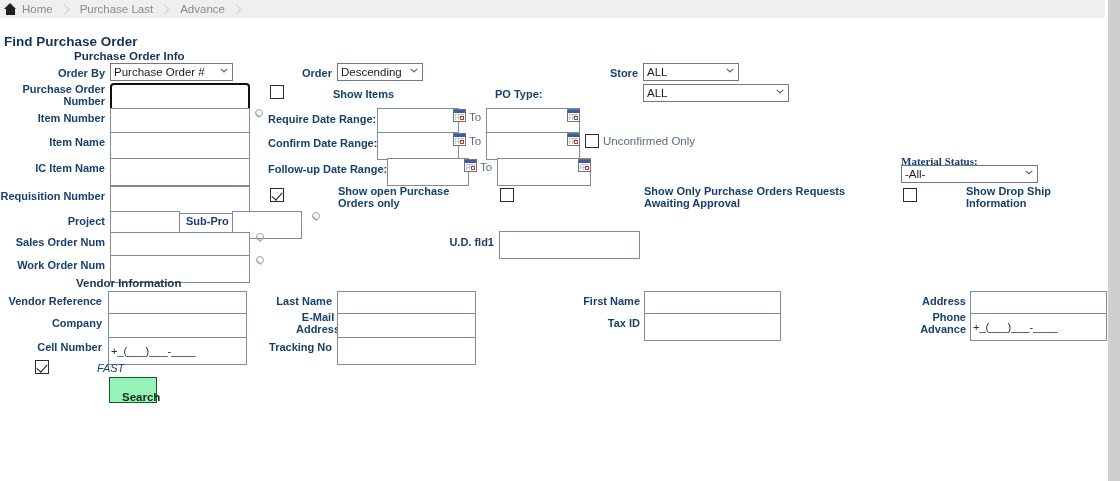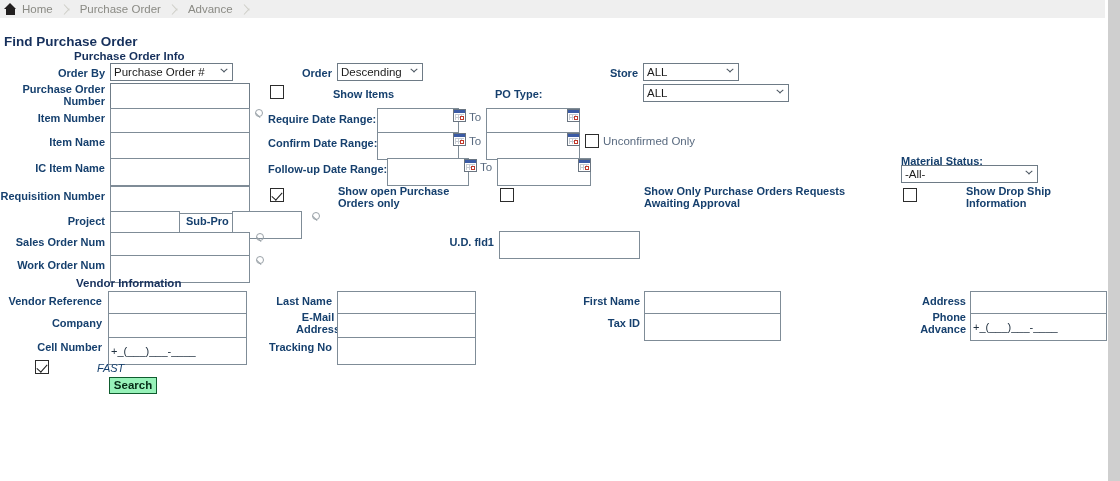--- a/index.html
+++ b/index.html
@@ -112,21 +112,21 @@
     color: #5a6b80;
     line-height: 13px;
     white-space: nowrap;
   }
   .lbl-italic {
     position: absolute;
     font-size: 11px; font-style: italic; font-weight: normal;
     color: #16406e;
     white-space: nowrap;
   }
-  .underline-lbl { text-decoration: underline; }
+  .underline-lbl { text-decoration: underline; font-family: Liberation Serif, serif; }
 
   
   .txt {
     position: absolute;
     border: 1px solid #7f8c97;
     background: #ffffff;
     height: 28px;
     font-size: 11px;
     color: #1b1b1b;
     padding: 0 2px;
@@ -226,39 +226,39 @@
     background: #ffffff;
   }
 
   .btn-search {
     position: absolute;
     background: #97f2b9;
     border: 1px solid #0f5c2e;
     color: #062c16;
     font-size: 11.5px; font-weight: bold;
     font-family: "Liberation Sans", sans-serif;
-    padding: 0;
+    padding: 12px;
     height: 17px;
     cursor: pointer;
     line-height: 15px;
   }
 </style>
 </head>
 <body>
 
 <div class="page">
 
   <div class="crumb-bar">
     <div class="crumb first">
       <span class="home-icon"></span>
       <span>Home</span>
     </div>
     <span class="crumb-sep"></span>
     <div class="crumb">
-      <span>Purchase Order</span>
+      <span>Purchase Last</span>
     </div>
     <span class="crumb-sep"></span>
     <div class="crumb">
       <span>Advance</span>
     </div>
     <span class="crumb-sep"></span>
   </div>
 
   <div class="scroll-gutter">
     <div class="track"></div>

